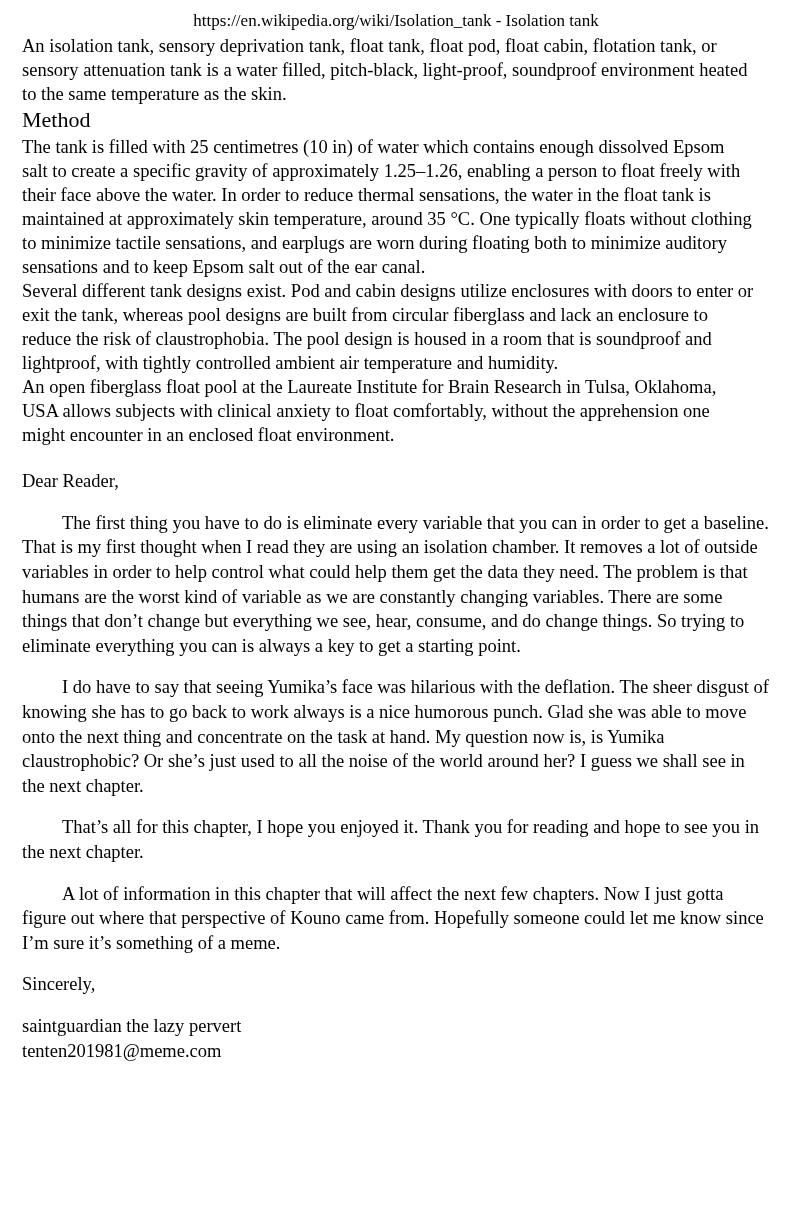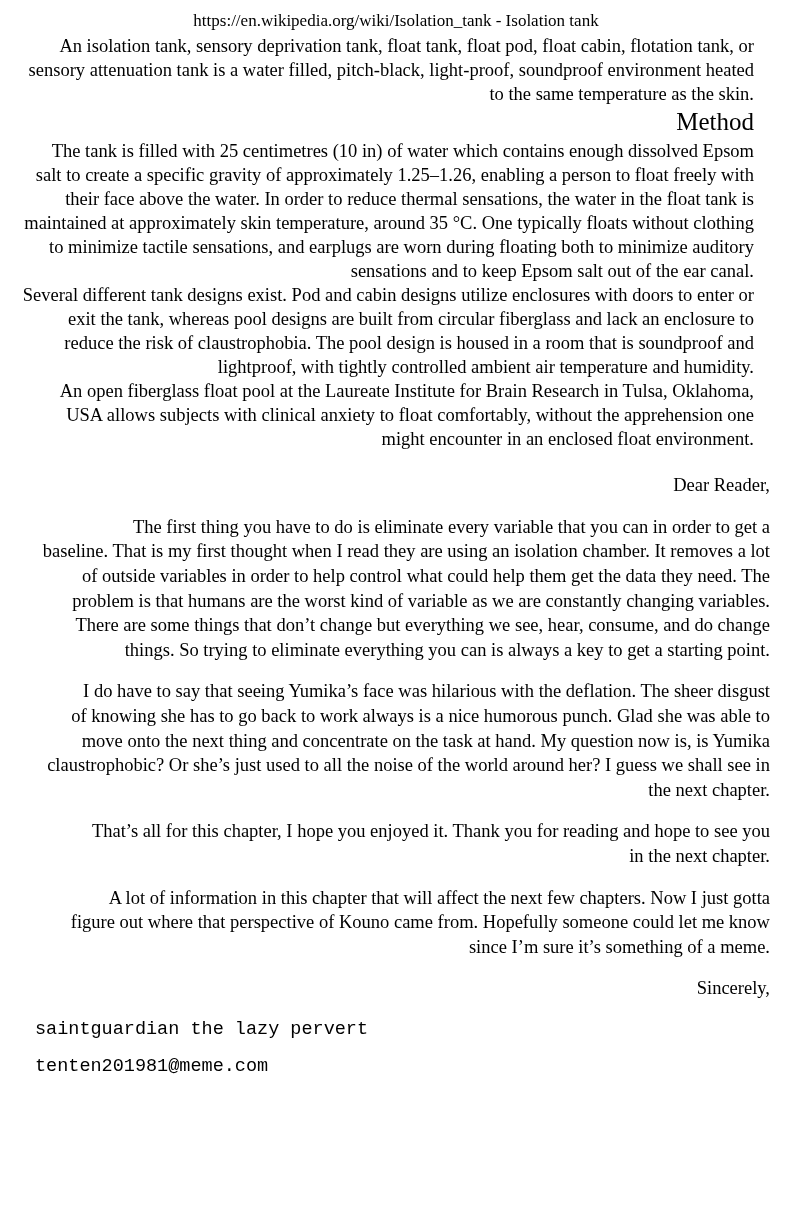--- a/index.html
+++ b/index.html
@@ -26,51 +26,49 @@
     line-height: 1.30;
   }
   .source-line {
     font-size: 17px;
     text-align: center;
     line-height: 1.35;
     margin-bottom: 1px;
   }
   .centered-block p {
     margin: 0 16px 0 0;
-    text-align: right;
+    text-align: left;
   }
   .method-heading {
     text-align: center;
-    font-size: 25px;
+    font-size: 22px;
     margin: 0;
   }
   .letter {
     margin-top: 22px;
     font-size: 18.5px;
     line-height: 1.33;
-    text-align: right;
+    text-align: left;
   }
   .letter p {
     margin: 0 0 17px 0;
   }
   .letter p.indent {
     text-indent: 40px;
-    margin-left: 19px;
   }
   .letter p.tight {
     margin-bottom: 4px;
   }
   .signature-block {
     margin-top: 17px;
     font-size: 18.5px;
     line-height: 1.33;
   }
   .signature-block div {
-    margin: 13px;
-    font-family: Liberation Mono, monospace;
+    margin: 0;
   }
   .sign-off {
     margin-top: 0;
   }
 </style>
 </head>
 <body>
 
 <div class="page">
 

